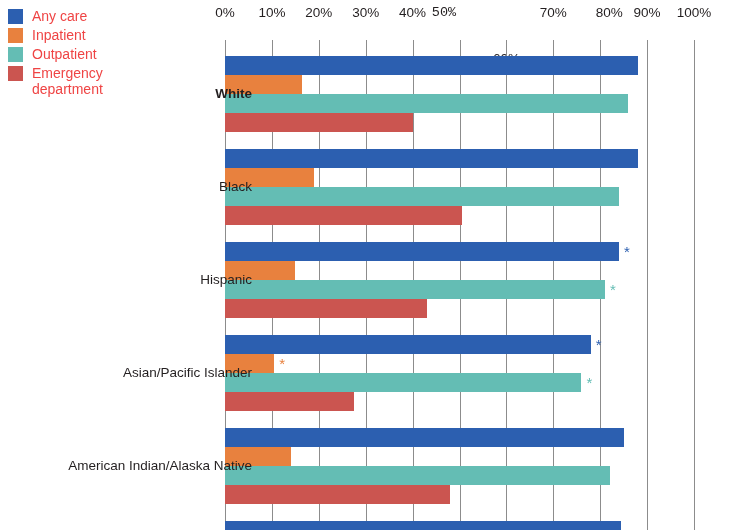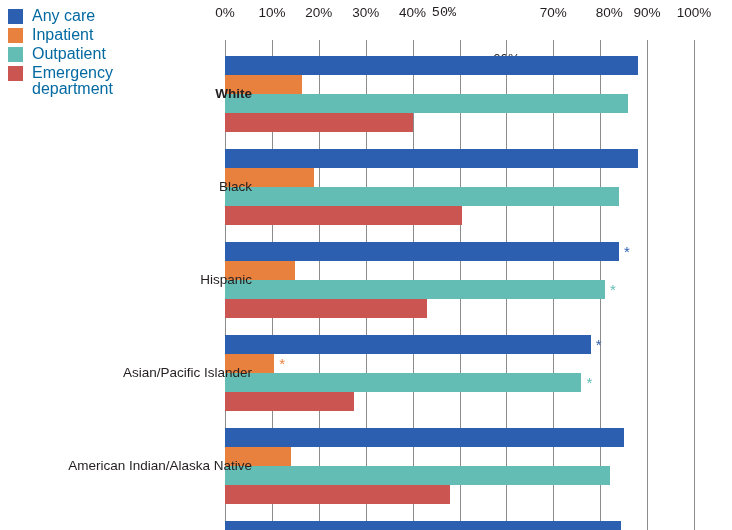--- a/index.html
+++ b/index.html
@@ -34,23 +34,23 @@
     margin-bottom: 3px;
   }
   .legend-swatch {
     width: 15px;
     height: 15px;
     flex: 0 0 15px;
     margin-top: 1px;
   }
   .legend-label {
     margin-left: 9px;
-    font-size: 16px;
+    font-size: 14px;
     line-height: 16px;
-    color: #0369a1;
+    color: #ef4444;
     white-space: pre-line;
   }
 
   
   #axis-top {
     position: absolute;
     left: 0;
     top: 4px;
     height: 20px;
     width: 732px;

